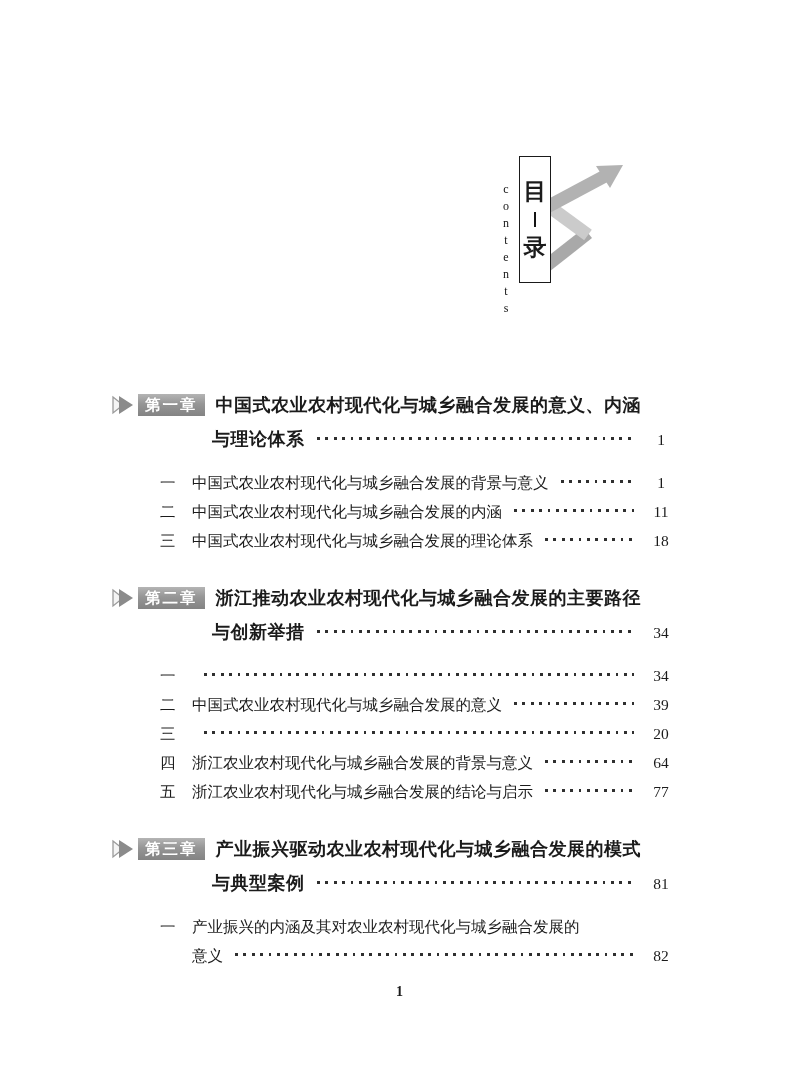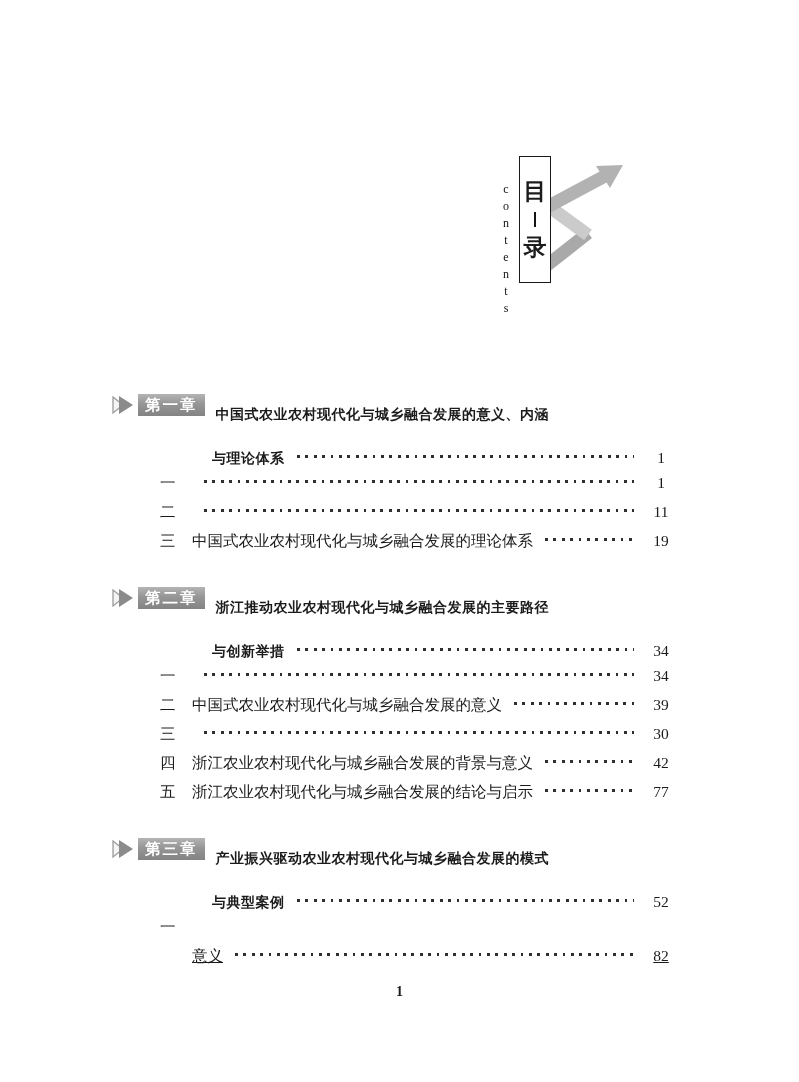--- a/index.html
+++ b/index.html
@@ -36,33 +36,33 @@
   .ch-icon { width:24px; height:20px; flex:none; display:inline-flex; }
   .ch-badge {
     flex:none; margin-left:2px; margin-right:11px;
     height:22px; line-height:22px; padding:0 7px;
     background:linear-gradient(180deg,#b4b4b4 0%,#969696 45%,#838383 100%);
     color:#ffffff; font-family:"Liberation Sans", sans-serif;
     font-weight:700; font-size:15.5px; letter-spacing:2px;
     text-shadow:0 0 1px rgba(120,120,120,.6);
   }
   .ch-title {
-    font-family:Liberation Serif, serif;
-    font-weight:700; font-size:14px; letter-spacing:0.5px; white-space:nowrap;margin-top:20px;
+    font-family:Liberation Sans, sans-serif;
+    font-weight:700; font-size:18px; letter-spacing:0.5px; white-space:nowrap;
   }
   .ch-line2 { display:flex; align-items:baseline; height:34px; line-height:34px; padding-left:100px; }
 
   .items { list-style:none; margin-top:12px; }
   .item { display:flex; align-items:baseline; line-height:29px; padding-left:48px; font-size:15.5px; }
   .item .num { flex:none; width:18px; margin-right:14px; }
   .itxt { white-space:nowrap; }
 
   .item-2line { display:block; }
   .il1, .il2 { display:flex; align-items:baseline; line-height:29px; }
-  .il2 { padding-left:32px;text-decoration:underline; }
+  .il2 { padding-left:32px; }
 
   .leader {
     flex:1; height:3px; align-self:auto;
     margin:0 10px 0 12px;
     position:relative; top:-5px;
     background:repeating-linear-gradient(to right,#2f2f2f 0 2.8px,transparent 2.8px 8.4px);
   }
   .pagenum {
     flex:none; width:34px; text-align:center;
     font-family:"Liberation Serif", serif; font-size:15.5px;
@@ -105,33 +105,35 @@
       <h2 class="ch-title">中国式农业农村现代化与城乡融合发展的意义、内涵</h2>
     </div>
     <div class="ch-line2">
       <span class="ch-title">与理论体系</span>
       <span class="leader"></span>
       <span class="pagenum">1</span>
     </div>
     <ul class="items">
       <li class="item">
         <span class="num">一</span>
+        <span class="itxt">中国式农业农村现代化与城乡融合发展的背景与意义</span>
         <span class="leader"></span>
         <span class="pagenum">1</span>
       </li>
       <li class="item">
         <span class="num">二</span>
+        <span class="itxt">中国式农业农村现代化与城乡融合发展的内涵</span>
         <span class="leader"></span>
         <span class="pagenum">11</span>
       </li>
       <li class="item">
         <span class="num">三</span>
         <span class="itxt">中国式农业农村现代化与城乡融合发展的理论体系</span>
         <span class="leader"></span>
-        <span class="pagenum">19</span>
+        <span class="pagenum">18</span>
       </li>
     </ul>
   </section>
 
   <section class="chapter">
     <div class="ch-line1">
       <span class="ch-icon">
         <svg width="24" height="20" viewBox="0 0 24 20">
           <polygon points="1,2 11,10 1,18" fill="#f4f4f4" stroke="#9b9b9b" stroke-width="1.3"></polygon>
           <polygon points="7,1 21,10 7,19" fill="#8b8b8b"></polygon>
@@ -153,27 +155,27 @@
       </li>
       <li class="item">
         <span class="num">二</span>
         <span class="itxt">中国式农业农村现代化与城乡融合发展的意义</span>
         <span class="leader"></span>
         <span class="pagenum">39</span>
       </li>
       <li class="item">
         <span class="num">三</span>
         <span class="leader"></span>
-        <span class="pagenum">30</span>
+        <span class="pagenum">20</span>
       </li>
       <li class="item">
         <span class="num">四</span>
         <span class="itxt">浙江农业农村现代化与城乡融合发展的背景与意义</span>
         <span class="leader"></span>
-        <span class="pagenum">42</span>
+        <span class="pagenum">64</span>
       </li>
       <li class="item">
         <span class="num">五</span>
         <span class="itxt">浙江农业农村现代化与城乡融合发展的结论与启示</span>
         <span class="leader"></span>
         <span class="pagenum">77</span>
       </li>
     </ul>
   </section>
 
@@ -184,26 +186,27 @@
           <polygon points="1,2 11,10 1,18" fill="#f4f4f4" stroke="#9b9b9b" stroke-width="1.3"></polygon>
           <polygon points="7,1 21,10 7,19" fill="#8b8b8b"></polygon>
         </svg>
       </span>
       <span class="ch-badge">第三章</span>
       <h2 class="ch-title">产业振兴驱动农业农村现代化与城乡融合发展的模式</h2>
     </div>
     <div class="ch-line2">
       <span class="ch-title">与典型案例</span>
       <span class="leader"></span>
-      <span class="pagenum">52</span>
+      <span class="pagenum">81</span>
     </div>
     <ul class="items">
       <li class="item item-2line">
         <div class="il1">
           <span class="num">一</span>
+          <span class="itxt">产业振兴的内涵及其对农业农村现代化与城乡融合发展的</span>
         </div>
         <div class="il2">
           <span class="itxt">意义</span>
           <span class="leader"></span>
           <span class="pagenum">82</span>
         </div>
       </li>
     </ul>
   </section>
 

